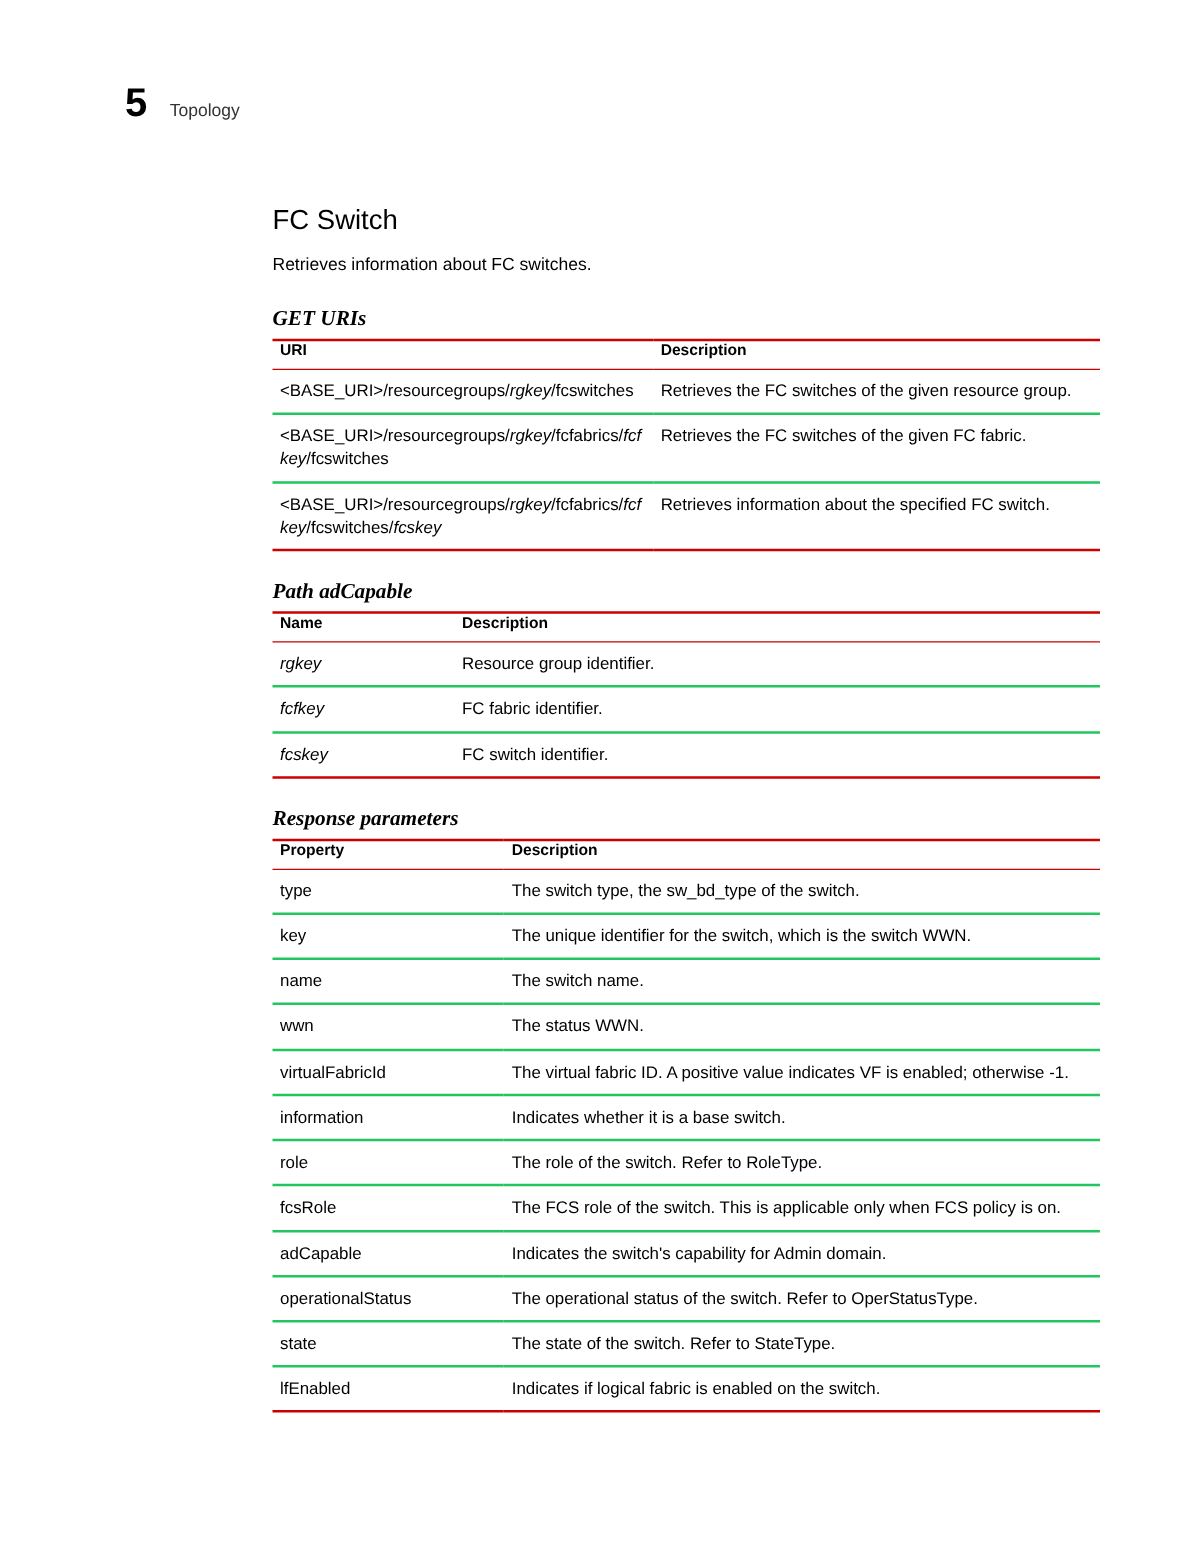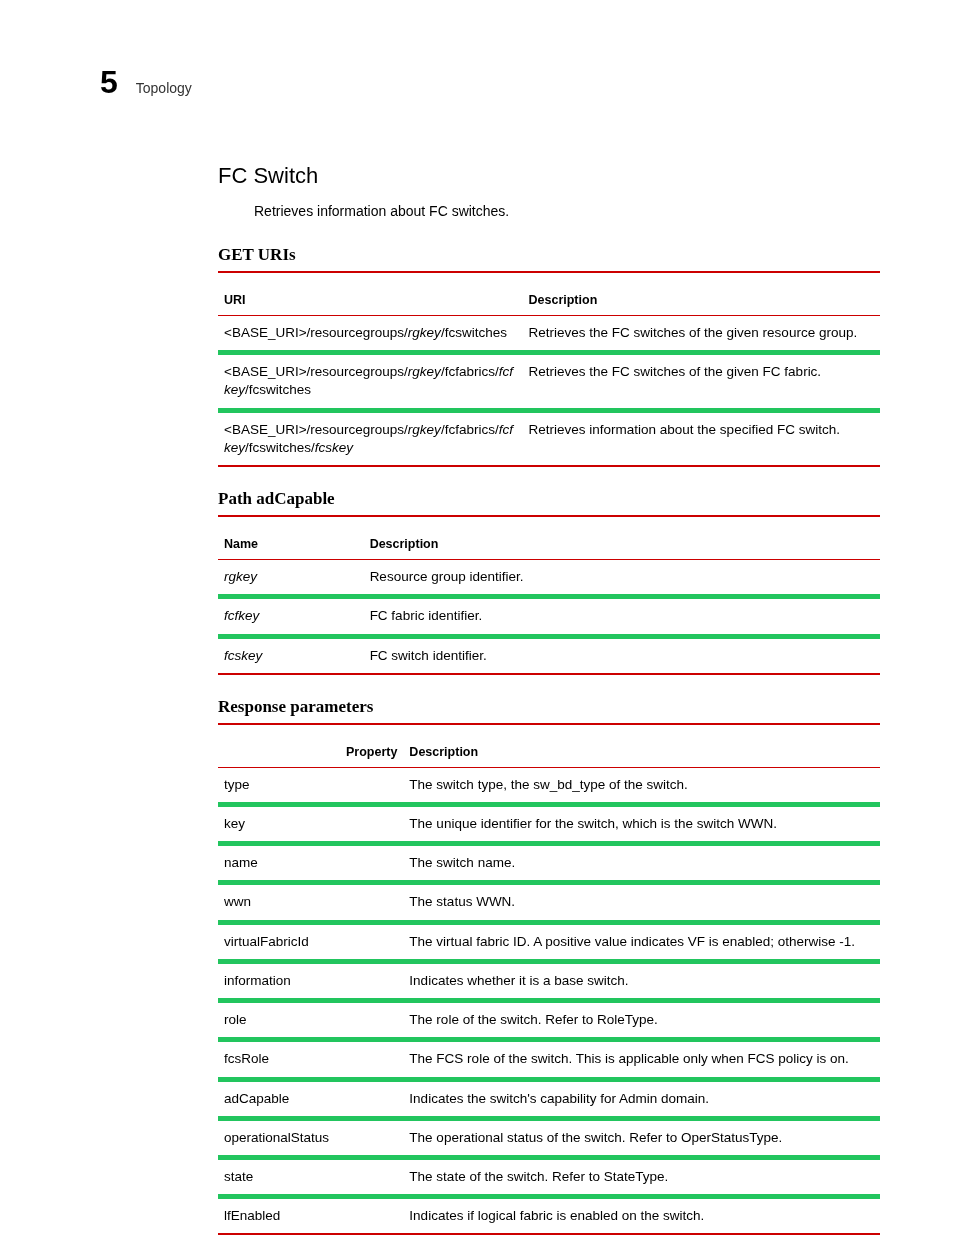--- a/index.html
+++ b/index.html
@@ -34,58 +34,58 @@
   }
   .section-title {
     font-size: 22px;
     font-weight: 400;
     font-family: Arial, Helvetica, sans-serif;
     margin-bottom: 14px;
   }
   .section-desc {
     font-size: 14px;
     margin-bottom: 26px;
-    margin-left: 36px;
   }
   .subsection-title {
     font-size: 17px;
+    font-style: italic;
     font-weight: 700;
     font-family: Georgia, "Times New Roman", serif;
     margin-bottom: 6px;
     margin-top: 22px;
   }
   table {
     width: 100%;
     border-collapse: collapse;
     margin-top: 4px;
     font-size: 13.5px;
   }
   thead th {
     text-align: left;
     font-weight: 700;
     font-size: 12.5px;
-    padding: 20px 6px 8px 6px;
+    padding: 0 6px 8px 6px;
     border-top: 2px solid #cc0000;
     border-bottom: 1px solid #cc0000;
     vertical-align: top;
   }
   tbody td {
     padding: 8px 6px 8px 6px;
-    border-bottom: 5px solid #22c55e;
+    border-bottom: 2px solid #22c55e;
     vertical-align: top;
     line-height: 1.35;
   }
   tbody tr:last-child td {
     border-bottom: 2px solid #cc0000;
   }
   .uri-segment { font-family: inherit; }
   .italic { font-style: italic; }
   .t-uri-col1 { width: 46%; }
   .t-path-col1 { width: 22%; }
-  .t-resp-col1 { width: 28%; text-align: right; }
+  .t-resp-col1 { width: 28%; }
 </style>
 </head>
 <body>
 
 <div class="header-row">
   <span class="chapter-number">5</span>
   <span class="header-text">Topology</span>
 </div>
 
 <div class="content">

